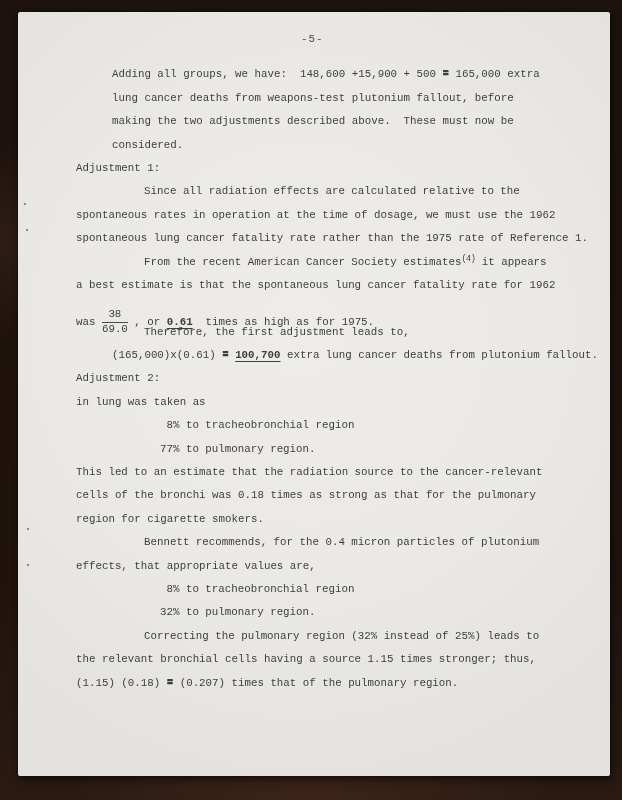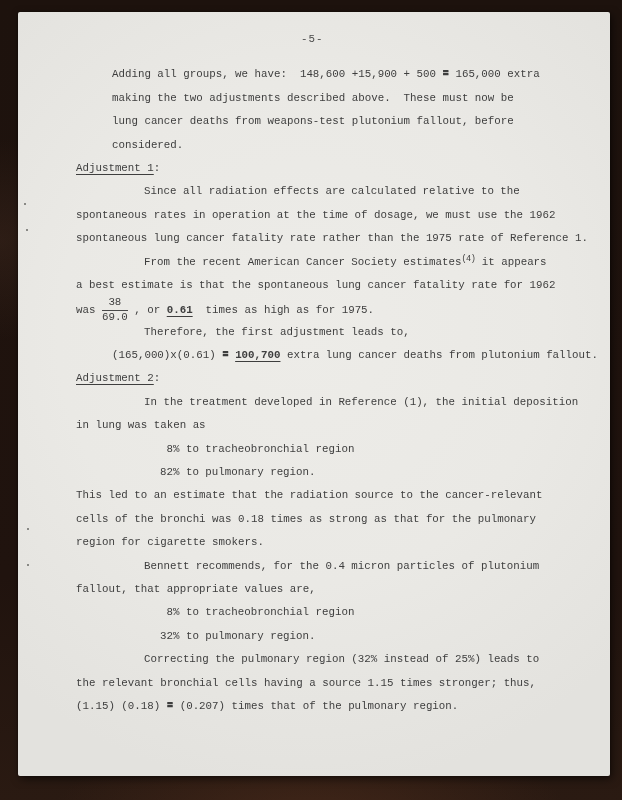--- a/index.html
+++ b/index.html
@@ -46,21 +46,20 @@
   .in-a { padding-left: 36px; }   
   .in-p { padding-left: 68px; }   
   .in-l { padding-left: 84px; }   
   .u {
     text-decoration: underline;
     text-underline-offset: 2.5px;
     text-decoration-thickness: 1px;
     font-weight: bold;
   }
   .head-u {
-    text-decoration: underline;
     text-underline-offset: 3px;
     text-decoration-thickness: 1px;
     margin-top: 40px;
   }
   .eq {
     font-weight: 700;
     text-shadow: 0 -1.2px 0 currentColor;
   }
   .sup {
     display: inline-block;
@@ -71,66 +70,66 @@
   .frac {
     display: inline-block;
     vertical-align: -7px;
     text-align: center;
     line-height: 1.0;
   }
   .frac .num {
     display: block;
     padding: 0 3px 1.5px 3px;
     border-bottom: 1px solid #4a4a4a;
+    margin-top: 12px;
   }
   .frac .den { display: block; padding-top: 1.5px; }
   .speck {
     position: absolute;
     width: 2px; height: 2px;
     border-radius: 50%;
     background: #6a6a66;
   }
 </style>
 </head>
 <body>
 
 <div class="photo">
 
   <div class="sheet">
     <div class="textcol">
 
       <div class="pagenum">-5-</div>
 
       <div class="line in-a first-body"><span>Adding all groups, we have:  148,600 +15,900 + 500 </span><span class="eq">=</span><span> 165,000 extra</span></div>
+      <div class="line in-a">lung cancer deaths from weapons-test plutonium fallout, before</div>
       <div class="line in-a">making the two adjustments described above.  These must now be</div>
-      <div class="line in-a">lung cancer deaths from weapons-test plutonium fallout, before</div>
       <div class="line in-a">considered.</div>
 
       <div class="line"><span class="head-u">Adjustment 1</span><span>:</span></div>
 
       <div class="line in-p">Since all radiation effects are calculated relative to the</div>
       <div class="line">spontaneous rates in operation at the time of dosage, we must use the 1962</div>
       <div class="line">spontaneous lung cancer fatality rate rather than the 1975 rate of Reference 1.</div>
       <div class="line in-p"><span>From the recent American Cancer Society estimates</span><span class="sup">(4)</span><span> it appears</span></div>
       <div class="line">a best estimate is that the spontaneous lung cancer fatality rate for 1962</div>
       <div class="line"><span>was </span><span class="frac"><span class="num">38</span><span class="den">69.0</span></span><span> , or </span><span class="u">0.61</span><span>  times as high as for 1975.</span></div>
       <div class="line in-p">Therefore, the first adjustment leads to,</div>
       <div class="line in-a"><span>(165,000)x(0.61) </span><span class="eq">=</span><span> </span><span class="u">100,700</span><span> extra lung cancer deaths from plutonium fallout.</span></div>
 
       <div class="line"><span class="head-u">Adjustment 2</span><span>:</span></div>
 
-      <div class="line in-p">In the treatment developed in Reference (1), the initial deposition</div>
       <div class="line">in lung was taken as</div>
       <div class="line in-l"> 8% to tracheobronchial region</div>
-      <div class="line in-l">82% to pulmonary region.</div>
+      <div class="line in-l">77% to pulmonary region.</div>
       <div class="line">This led to an estimate that the radiation source to the cancer-relevant</div>
       <div class="line">cells of the bronchi was 0.18 times as strong as that for the pulmonary</div>
       <div class="line">region for cigarette smokers.</div>
       <div class="line in-p">Bennett recommends, for the 0.4 micron particles of plutonium</div>
-      <div class="line">fallout, that appropriate values are,</div>
+      <div class="line">effects, that appropriate values are,</div>
       <div class="line in-l"> 8% to tracheobronchial region</div>
       <div class="line in-l">32% to pulmonary region.</div>
       <div class="line in-p">Correcting the pulmonary region (32% instead of 25%) leads to</div>
       <div class="line">the relevant bronchial cells having a source 1.15 times stronger; thus,</div>
       <div class="line"><span>(1.15) (0.18) </span><span class="eq">=</span><span> (0.207) times that of the pulmonary region.</span></div>
 
     </div>
 
     <div class="speck" style="left:6px;  top:191px;"></div>
     <div class="speck" style="left:8px;  top:217px;"></div>

